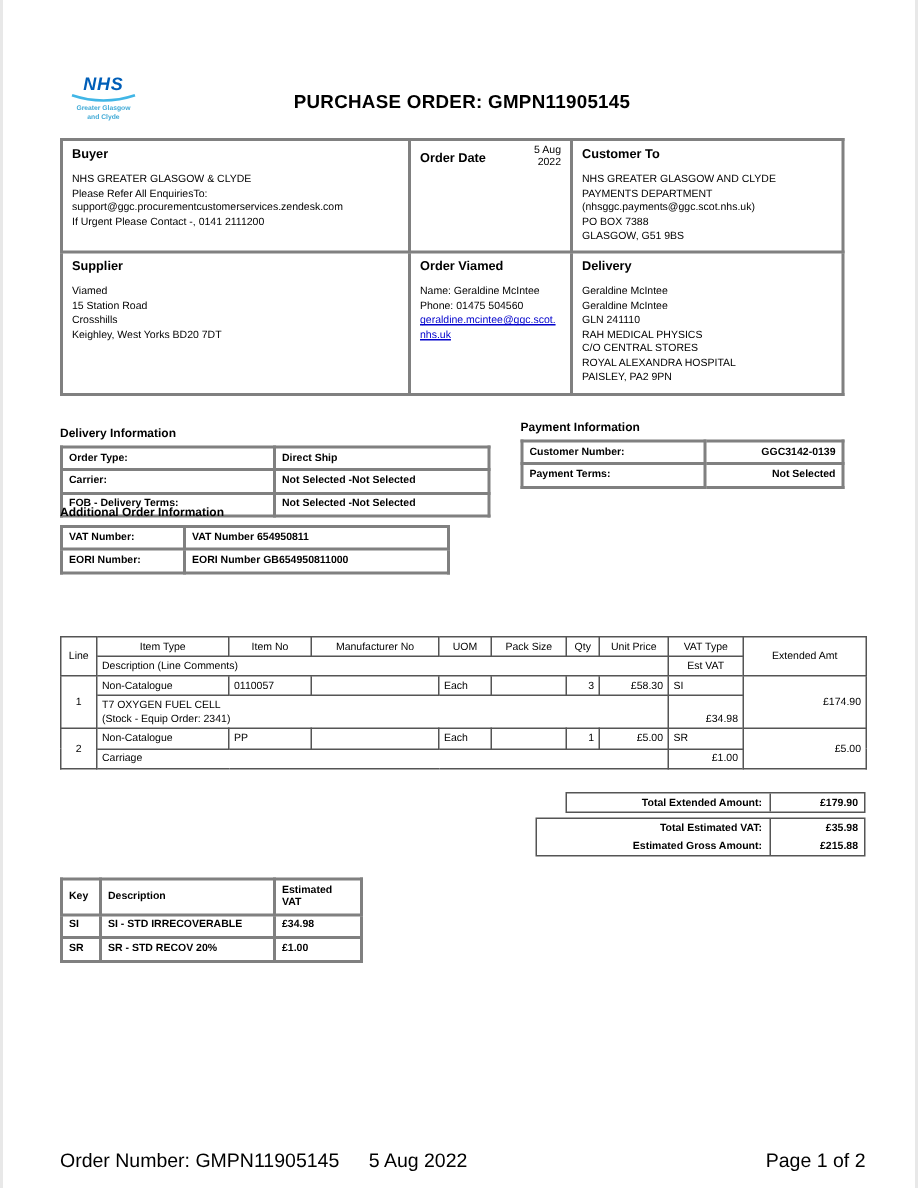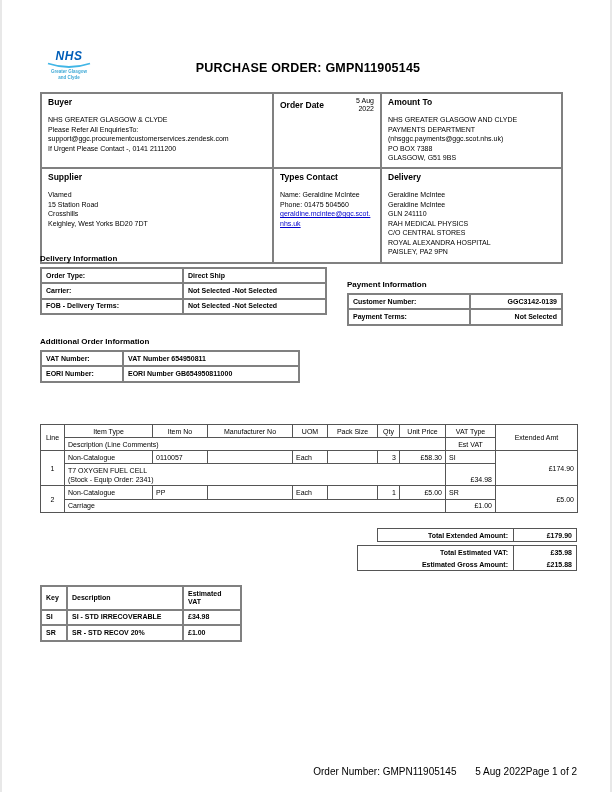--- a/index.html
+++ b/index.html
@@ -54,21 +54,21 @@
   .tot-group .tot-row + .tot-row .tot-label,
   .tot-group .tot-row + .tot-row .tot-value { padding-top:2.5px; }
 
   
   .vat-sec { position:absolute; top:583px; left:38px; }
   .vat-sec .sec-heading { font-size:8.5px; }
   .vat { margin-top:2px; }
   .vat td, .vat th { border:2px solid #808080; font-size:7px; font-weight:bold; padding:2.5px 4px; text-align:left; line-height:1.2; }
 
   
-  .footer { position:absolute; top:766px; left:38px; width:537px; display:flex; justify-content:flex-end; font-size:10px; }
+  .footer { position:absolute; top:766px; left:38px; width:537px; display:flex; justify-content:space-between; font-size:13px; }
   .footer .grp span { margin-right:16px; }
   .footer .grp span:last-child { margin-right:0; }
 </style>
 </head>
 <body>
 
 <div class="page">
 
   <div class="logo">
     <div class="nhs">NHS</div>
@@ -96,57 +96,57 @@
 support@ggc.procurementcustomerservices.zendesk.com
 If Urgent Please Contact -,  0141 2111200</div>
       </td>
       <td>
         <div class="od-row">
           <div class="cl">Order Date</div>
           <div class="od-val">5 Aug 2022</div>
         </div>
       </td>
       <td>
-        <div class="cl">Amount To</div>
+        <div class="cl">Customer To</div>
         <div class="pre">NHS GREATER GLASGOW AND CLYDE
 PAYMENTS DEPARTMENT
 (nhsggc.payments@ggc.scot.nhs.uk)
 PO BOX 7388
 GLASGOW,    G51 9BS</div>
       </td>
     </tr>
     <tr style="height:95px">
       <td>
         <div class="cl">Supplier</div>
         <div class="pre">Viamed
 15 Station Road
 Crosshills
 Keighley, West Yorks BD20 7DT</div>
       </td>
       <td>
-        <div class="cl">Types Contact</div>
+        <div class="cl">Order Viamed</div>
         <div>Name: Geraldine McIntee</div>
         <div>Phone: 01475 504560</div>
         <span class="email">geraldine.mcintee@ggc.scot.nhs.uk</span>
       </td>
       <td>
         <div class="cl">Delivery</div>
         <div class="pre">Geraldine McIntee
 Geraldine McIntee
 GLN 241110
 RAH MEDICAL PHYSICS
 C/O CENTRAL STORES
 ROYAL ALEXANDRA HOSPITAL
 PAISLEY,  PA2 9PN</div>
       </td>
     </tr>
   </tbody>
     </table>
 
-  <div class="sec" style="top:254px; left:38px; width:285px;">
+  <div class="sec" style="top:284px; left:38px; width:285px;">
     <div class="sec-heading">Delivery Information</div>
     <table class="info" style="width:285px;">
       <colgroup>
           <col style="width:142px">
           <col style="width:143px">
         </colgroup>
       <tbody>
           <tr>
         <td>Order Type:</td>
         <td>Direct Ship</td>

